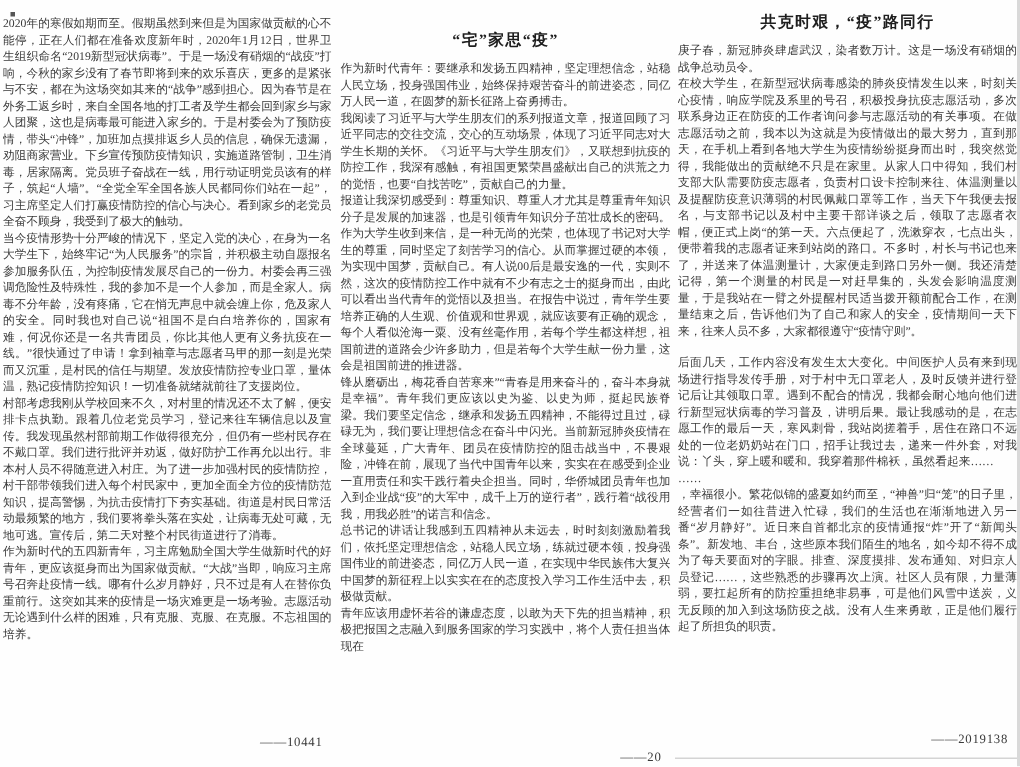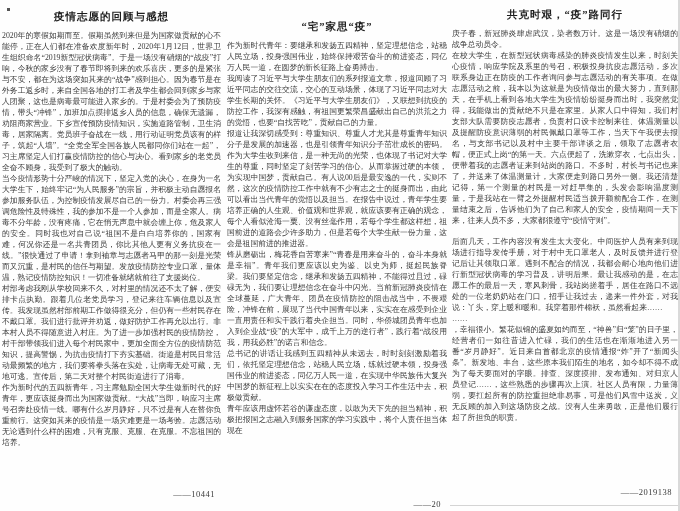--- a/index.html
+++ b/index.html
@@ -33,21 +33,20 @@
 </style>
 </head>
 <body>
 
 <div class="page">
 
   <div class="scan-speck"></div>
 
   <div class="col col-1">
     <div class="col-body">
-      <h2 class="essay-title">疫情志愿的回顾与感想</h2>
       <p class="essay-par">2020年的寒假如期而至。假期虽然到来但是为国家做贡献的心不能停，正在人们都在准备欢度新年时，2020年1月12日，世界卫生组织命名“2019新型冠状病毒”。于是一场没有硝烟的“战疫”打响，今秋的家乡没有了春节即将到来的欢乐喜庆，更多的是紧张与不安，都在为这场突如其来的“战争”感到担心。因为春节是在外务工返乡时，来自全国各地的打工者及学生都会回到家乡与家人团聚，这也是病毒最可能进入家乡的。于是村委会为了预防疫情，带头“冲锋”，加班加点摸排返乡人员的信息，确保无遗漏，劝阻商家营业。下乡宣传预防疫情知识，实施道路管制，卫生消毒，居家隔离。党员班子奋战在一线，用行动证明党员该有的样子，筑起“人墙”。“全党全军全国各族人民都同你们站在一起”，习主席坚定人们打赢疫情防控的信心与决心。看到家乡的老党员全奋不顾身，我受到了极大的触动。</p>
       <p class="essay-par">当今疫情形势十分严峻的情况下，坚定入党的决心，在身为一名大学生下，始终牢记“为人民服务”的宗旨，并积极主动自愿报名参加服务队伍，为控制疫情发展尽自己的一份力。村委会再三强调危险性及特殊性，我的参加不是一个人参加，而是全家人。病毒不分年龄，没有疼痛，它在悄无声息中就会缠上你，危及家人的安全。同时我也对自己说“祖国不是白白培养你的，国家有难，何况你还是一名共青团员，你比其他人更有义务抗疫在一线。”很快通过了申请！拿到袖章与志愿者马甲的那一刻是光荣而又沉重，是村民的信任与期望。发放疫情防控专业口罩，量体温，熟记疫情防控知识！一切准备就绪就前往了支援岗位。</p>
       <p class="essay-par">村部考虑我刚从学校回来不久，对村里的情况还不太了解，便安排卡点执勤。跟着几位老党员学习，登记来往车辆信息以及宣传。我发现虽然村部前期工作做得很充分，但仍有一些村民存在不戴口罩。我们进行批评并劝返，做好防护工作再允以出行。非本村人员不得随意进入村庄。为了进一步加强村民的疫情防控，村干部带领我们进入每个村民家中，更加全面全方位的疫情防范知识，提高警惕，为抗击疫情打下夯实基础。街道是村民日常活动最频繁的地方，我们要将拳头落在实处，让病毒无处可藏，无地可逃。宣传后，第二天对整个村民街道进行了消毒。</p>
       <p class="essay-par">作为新时代的五四新青年，习主席勉励全国大学生做新时代的好青年，更应该挺身而出为国家做贡献。“大战”当即，响应习主席号召奔赴疫情一线。哪有什么岁月静好，只不过是有人在替你负重前行。这突如其来的疫情是一场灾难更是一场考验。志愿活动无论遇到什么样的困难，只有克服、克服、在克服。不忘祖国的培养。</p>
     </div>
     <div class="essay-footer">——10441</div>
   </div>
 
   <div class="col col-2">
     <div class="col-body">

